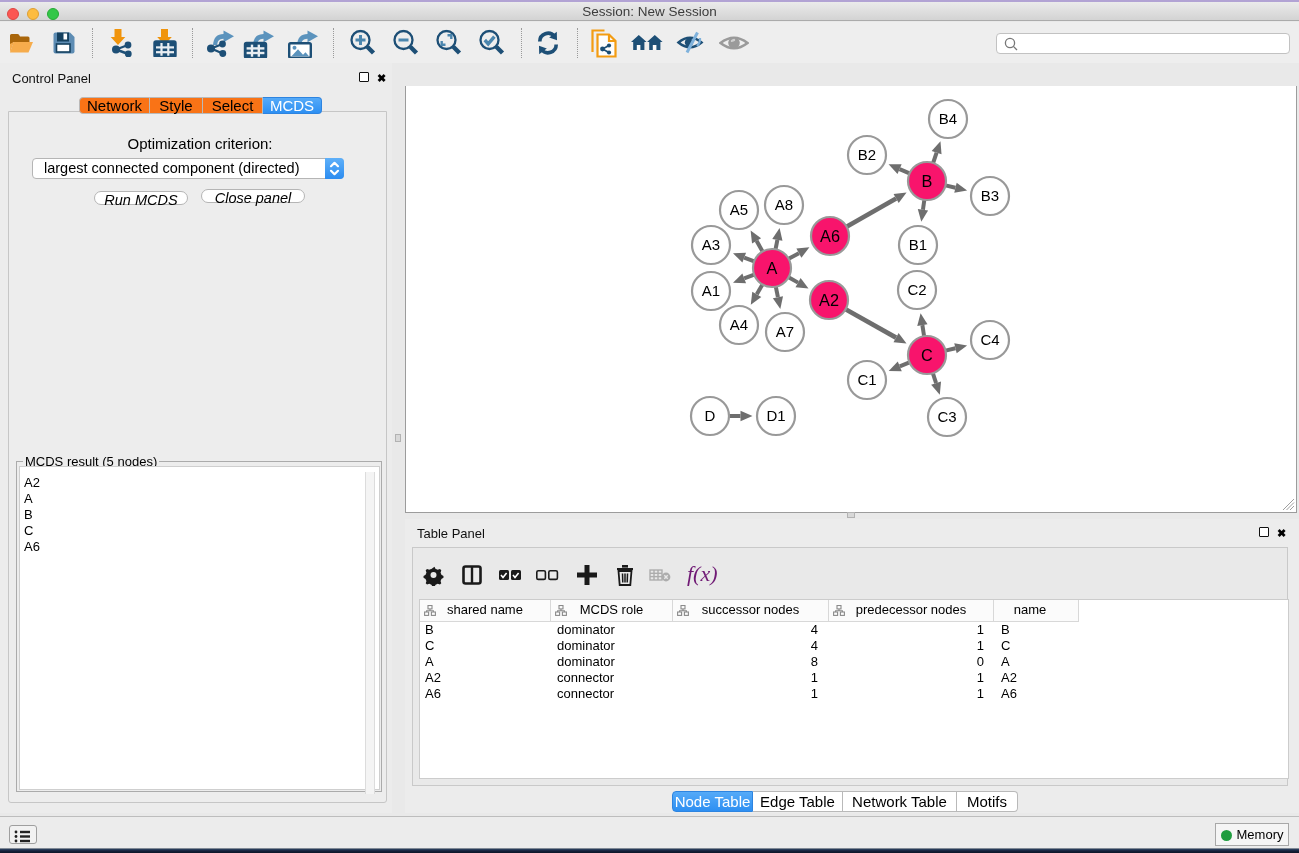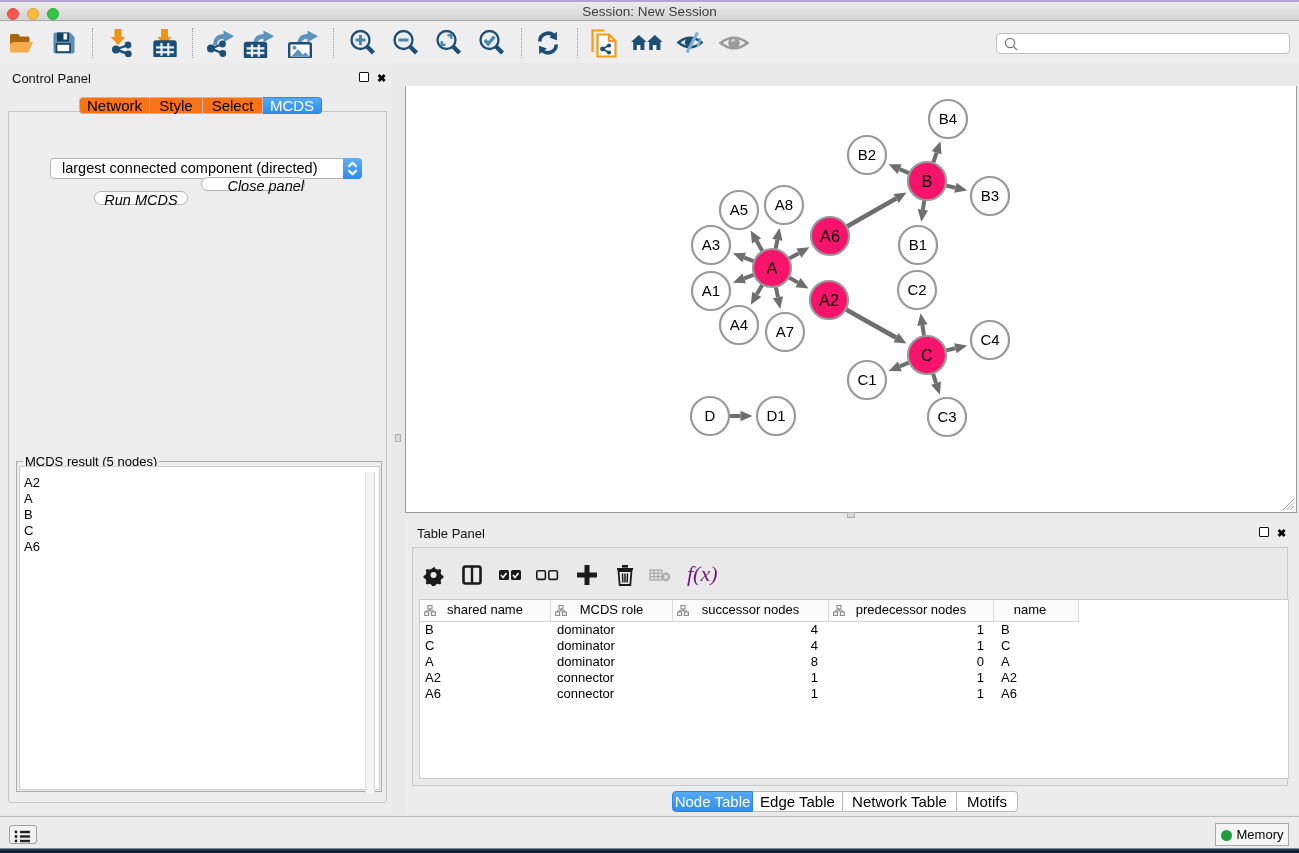--- a/index.html
+++ b/index.html
@@ -28,21 +28,21 @@
 #cpanel-title { left:12px; top:8px; font-size:13px; color:#111; }
 .float-ic { width:10px; height:10px; border:1.5px solid #111; border-radius:1px; background:#fff; }
 #cp-box { left:8px; top:48px; width:379px; height:692px; border-radius:0 0 3px 3px; border:1px solid #c6c6c6; background:#ededed; }
 .tabrow { position:absolute; display:flex; }
 .tab { height:17px; line-height:16px; font-size:15px; text-align:center; background:#f97316;
   border:1px solid #b9b9b9; border-left:none; color:#000; }
 .tab.first { border-left:1px solid #b9b9b9; border-radius:4px 0 0 4px; }
 .tab.last { border-radius:0 4px 4px 0; }
 .tab.sel { background:linear-gradient(#55aaf8,#2d8ff2); color:#fff; border-color:#2d84e0; }
 #optlabel { left:4px; top:72px; width:392px; text-align:center; font-size:15px; color:#000; }
-#dropdown { left:50px; top:95px; width:312px; height:21px; background:#fff; border:1px solid #b5b5b5; border-radius:4px; font-size:14.5px; line-height:19px; padding-left:11px; color:#000; }
+#dropdown { left:32px; top:95px; width:312px; height:21px; background:#fff; border:1px solid #b5b5b5; border-radius:4px; font-size:14.5px; line-height:19px; padding-left:11px; color:#000; }
 #dd-btn { right:-1px; top:-1px; width:19px; height:21px; border-radius:0 4px 4px 0;
   background:linear-gradient(#5fb0f9,#2b8cf0); }
 .btn { position:absolute; height:14px; background:#fff; border:1px solid #b5b5b5; border-radius:9px; font-size:14.5px; line-height:17px; text-align:center; color:#000;font-style:italic; }
 
 #mcds-group { left:16px; top:398px; width:366px; height:331px; border:1px solid #ababab; }
 #mcds-label { left:6px; top:-8px; background:#ededed; font-size:13px; padding:0 2px; color:#000; }
 #mcds-list { left:2px; top:4px; width:361px; height:324px; background:#fff; border:1px solid #cfcfcf; font-size:13px; line-height:16px; padding:8px 0 0 4px; color:#000; }
 #mcds-scroll { right:4px; top:5px; width:10px; height:322px; background:#f4f4f4; border-left:1px solid #dcdcdc; border-right:1px solid #dcdcdc; }
 
 
@@ -213,30 +213,31 @@
       <div class="float-ic"></div>
     </div>
   <div class="abs" style="left:377px;top:9px;font-size:11px;font-weight:bold;color:#000;">✖</div>
   <div id="cp-box" class="abs"></div>
   <div class="tabrow" style="left:79px;top:34px;">
     <div class="tab first" style="width:71px">Network</div>
     <div class="tab" style="width:53px">Style</div>
     <div class="tab" style="width:60px">Select</div>
     <div class="tab sel last" style="width:59px">MCDS</div>
   </div>
+  <div id="optlabel" class="abs">Optimization criterion:</div>
   <div id="dropdown" class="abs">largest connected component (directed)
     <div id="dd-btn" class="abs">
       <svg width="19" height="21" viewBox="0 0 19 21">
           <path d="M6 8.2 L9.5 4.8 L13 8.2" fill="none" stroke="#fff" stroke-width="2.2" stroke-linecap="round" stroke-linejoin="round"></path>
           <path d="M6 12.8 L9.5 16.2 L13 12.8" fill="none" stroke="#fff" stroke-width="2.2" stroke-linecap="round" stroke-linejoin="round"></path>
         </svg>
     </div>
   </div>
   <div class="btn" style="left:94px;top:128px;width:94px;">Run MCDS</div>
-  <div class="btn" style="left:201px;top:114px;width:104px;text-align:right;">Close panel</div>
+  <div class="btn" style="left:201px;top:126px;width:104px;">Close panel</div>
   <div id="mcds-group" class="abs">
     <div id="mcds-label" class="abs">MCDS result (5 nodes)</div>
     <div id="mcds-list" class="abs">A2<br>A<br>B<br>C<br>A6
       <div id="mcds-scroll" class="abs"></div>
     </div>
   </div>
 </div>
 
 <div id="netwin" class="abs">
   <div id="net-canvas" class="abs">

